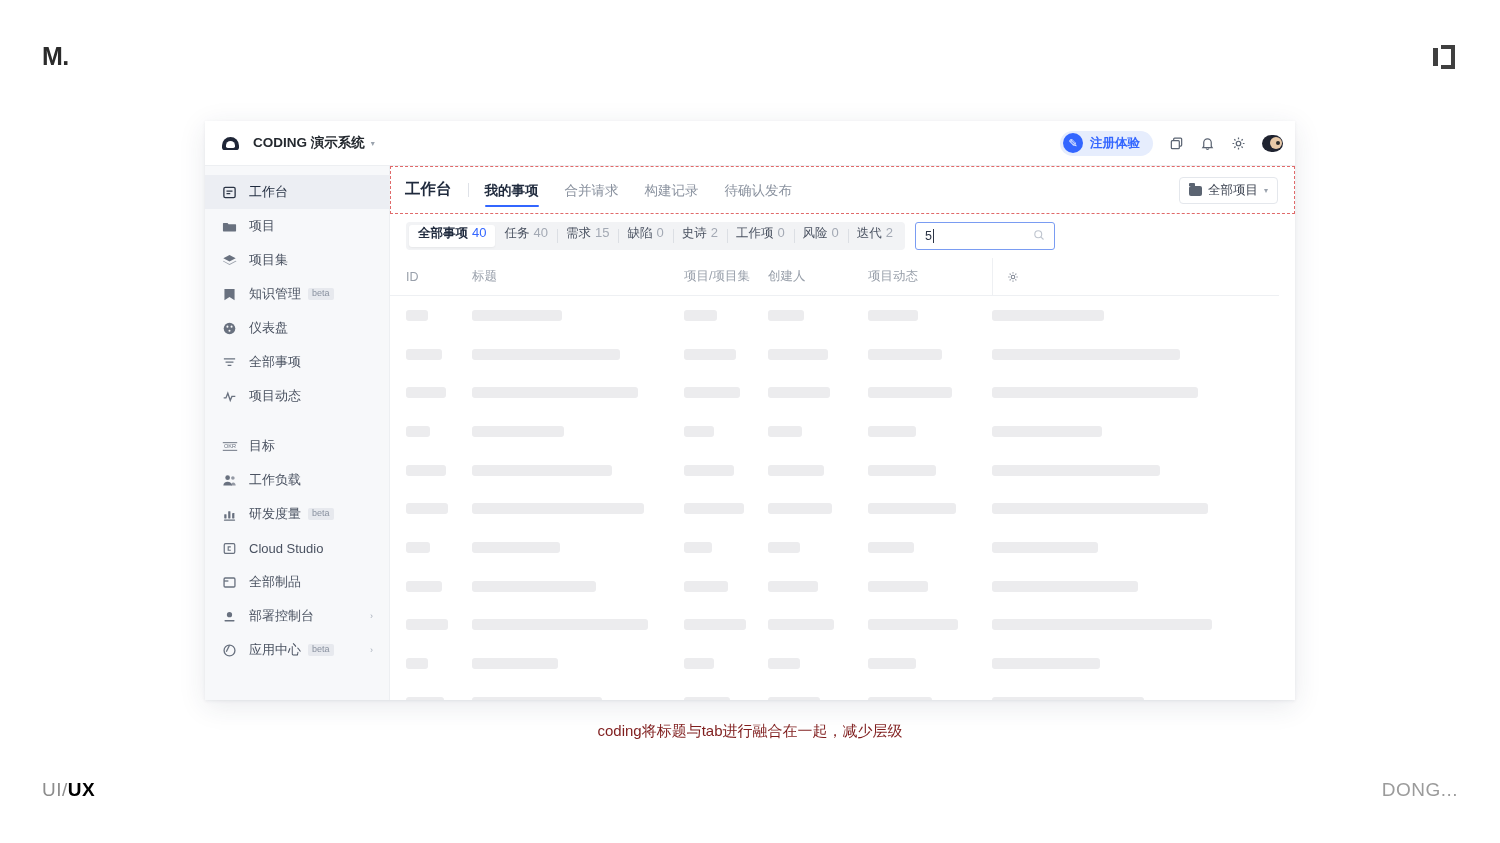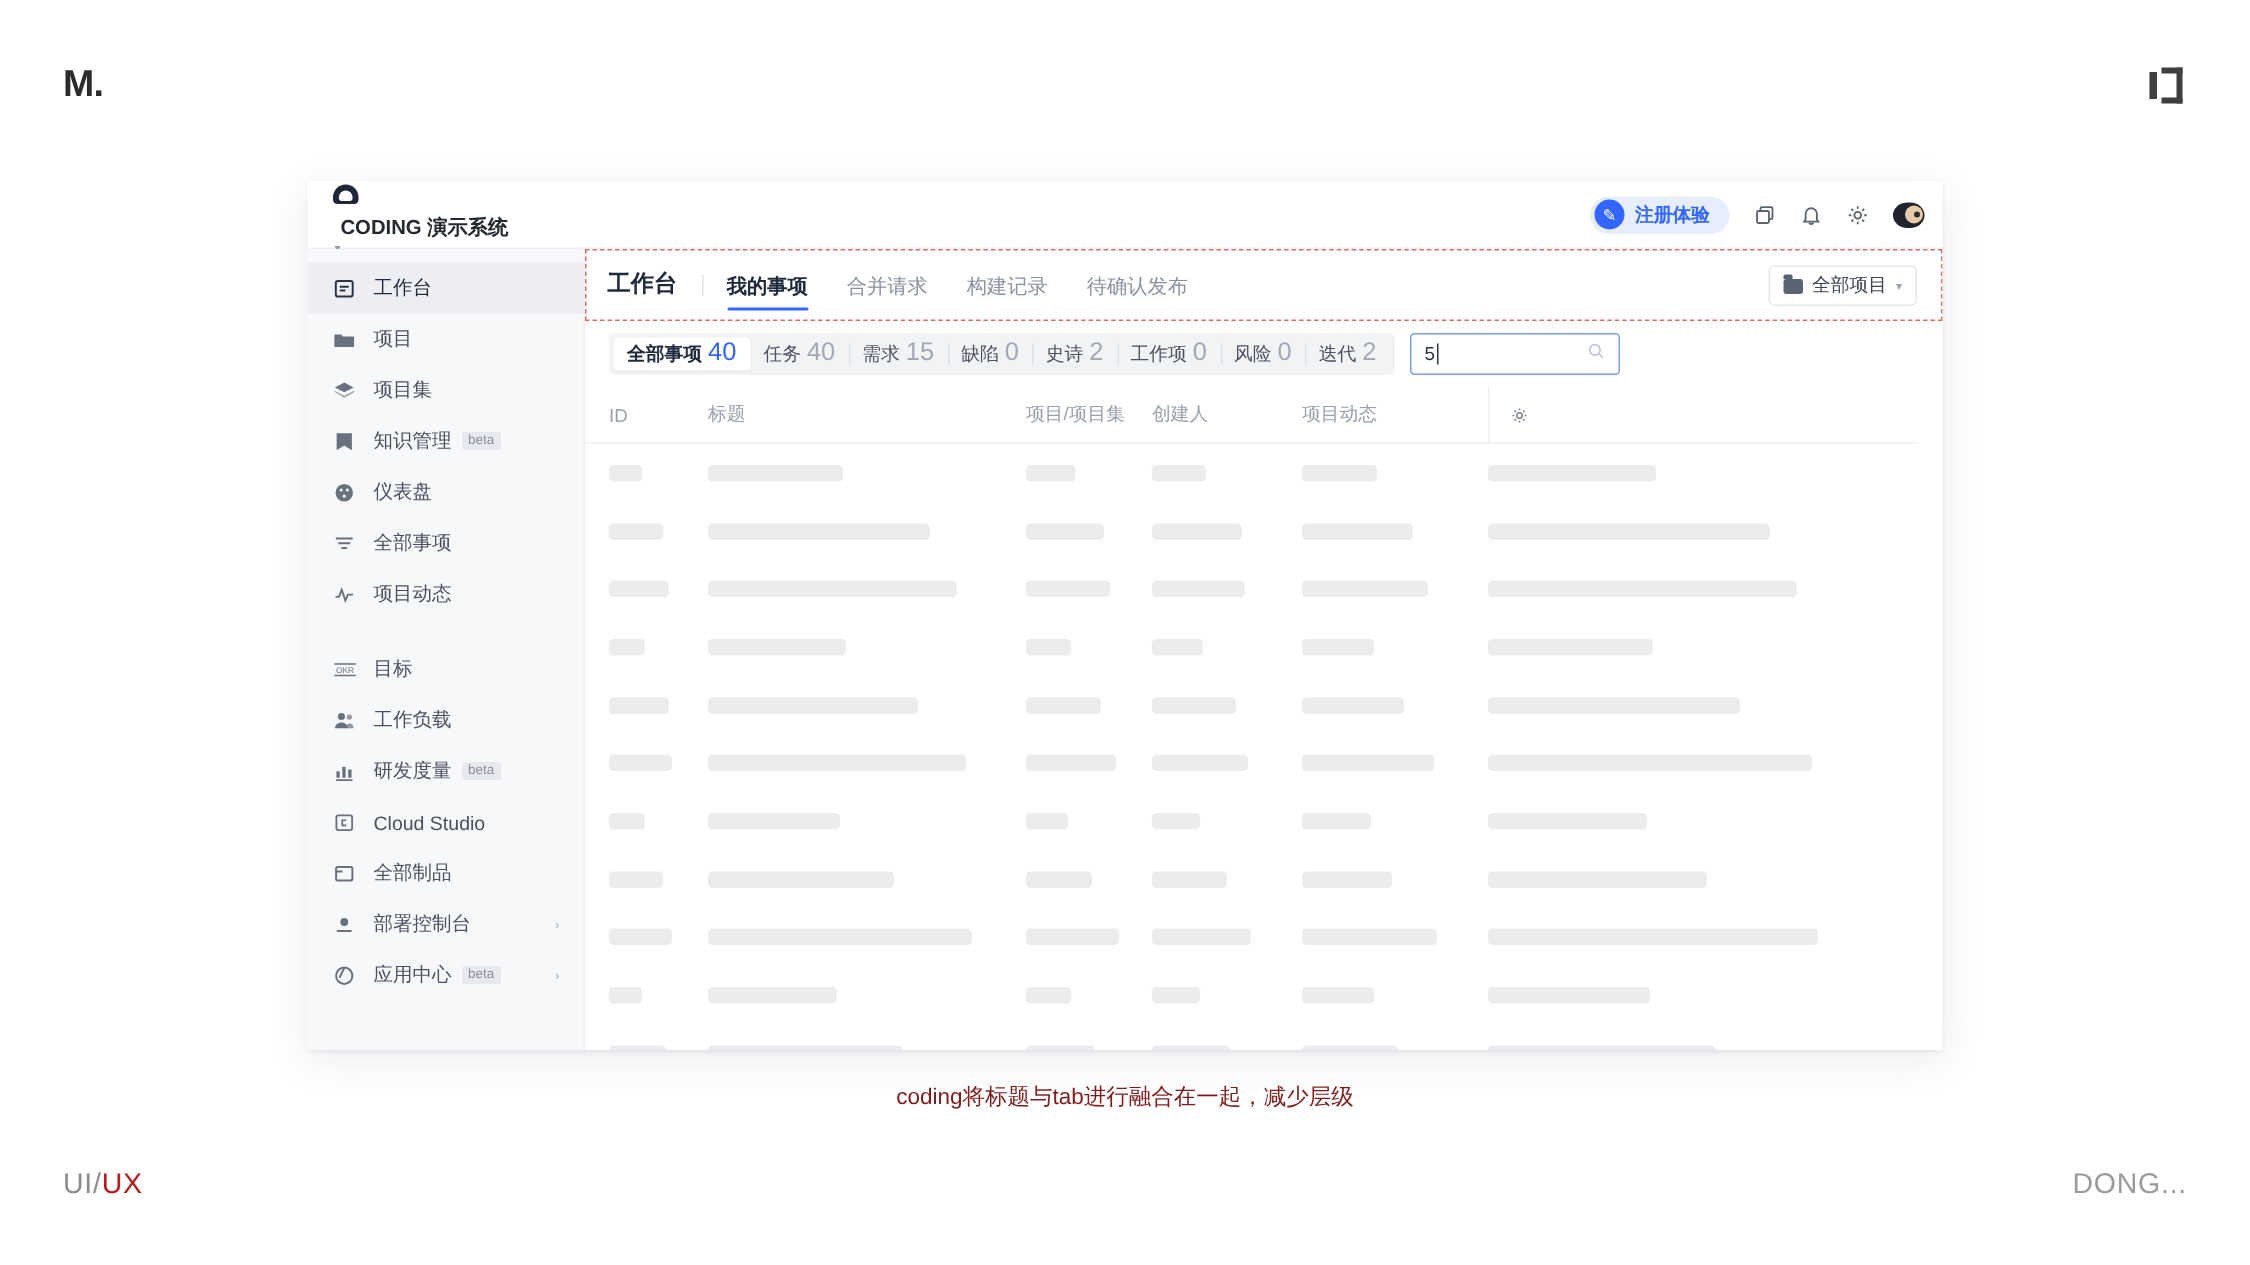--- a/index.html
+++ b/index.html
@@ -26,21 +26,21 @@
     background: #3f3f3f;
   }
   .corner-mark .brk {
     position: absolute; left: 8px; top: 0; width: 14px; height: 24px;
     border: 4px solid #3f3f3f; border-left: none;
   }
   .footer-left {
     position: absolute; left: 42px; top: 779px;
     font-size: 19px; color: #8d8d8d; letter-spacing: .5px;
   }
-  .footer-left b { color: #b91c1c; font-weight: normal; }
+  .footer-left b { color: #000000; font-weight: bold; }
   .footer-right {
     position: absolute; right: 42px; top: 779px;
     font-size: 19px; color: #9b9b9b; letter-spacing: .5px;
   }
   .caption {
     position: absolute; left: 0; right: 0; top: 722px;
     text-align: center; font-size: 15px; color: #7f1d1d;
   }
 
   
@@ -50,21 +50,21 @@
     background: #fff; overflow: hidden;
     box-shadow: 0 6px 26px rgba(40,50,80,.10), 0 1px 3px rgba(40,50,80,.08);
   }
 
   
   .topbar {
     position: absolute; left: 0; top: 0; width: 1090px; height: 45px;
     background: #fff; border-bottom: 1px solid #edeff2;
     display: flex; align-items: center;
   }
-  .brand { display: flex; align-items: flex-start; padding-left: 12px; flex-direction: column; }
+  .brand { display: flex; align-items: center; padding-left: 12px; }
   .brand-logo {
     width: 26px; height: 26px; border-radius: 6px; background: #fff;
     display: flex; align-items: center; justify-content: center;
   }
   .brand-logo .cap {
     width: 17px; height: 13px;
     background: #1f2637;
     border-radius: 9px 9px 3px 3px;
     position: relative;
   }
@@ -185,21 +185,21 @@
   }
   .chip {
     display: flex; align-items: baseline; gap: 4px;
     height: 22px; padding: 0 9px; font-size: 12.5px; color: #4a5261;
     position: relative;
   }
   .chip + .chip:before {
     content: ""; position: absolute; left: 0; top: 4px; bottom: 4px;
     width: 1px; background: #dcdfe4;
   }
-  .chip .cnum { font-size: 17px; color: #a3a9b4; text-align: right; }
+  .chip .cnum { font-size: 13px; color: #a3a9b4; text-align: right; }
   .chip.active {
     background: #fff; border-radius: 3px; color: #1f2a3d; font-weight: bold;
     box-shadow: 0 1px 2px rgba(0,0,0,.05);
   }
   .chip.active:before { display: none; }
   .chip.active + .chip:before { display: none; }
   .chip.active .cnum { color: #3366ff; font-weight: normal; }
   .searchbox {
     margin-left: 10px; width: 140px; height: 28px;
     border: 1px solid #7a9cf2; border-radius: 3px; background: #fff;

